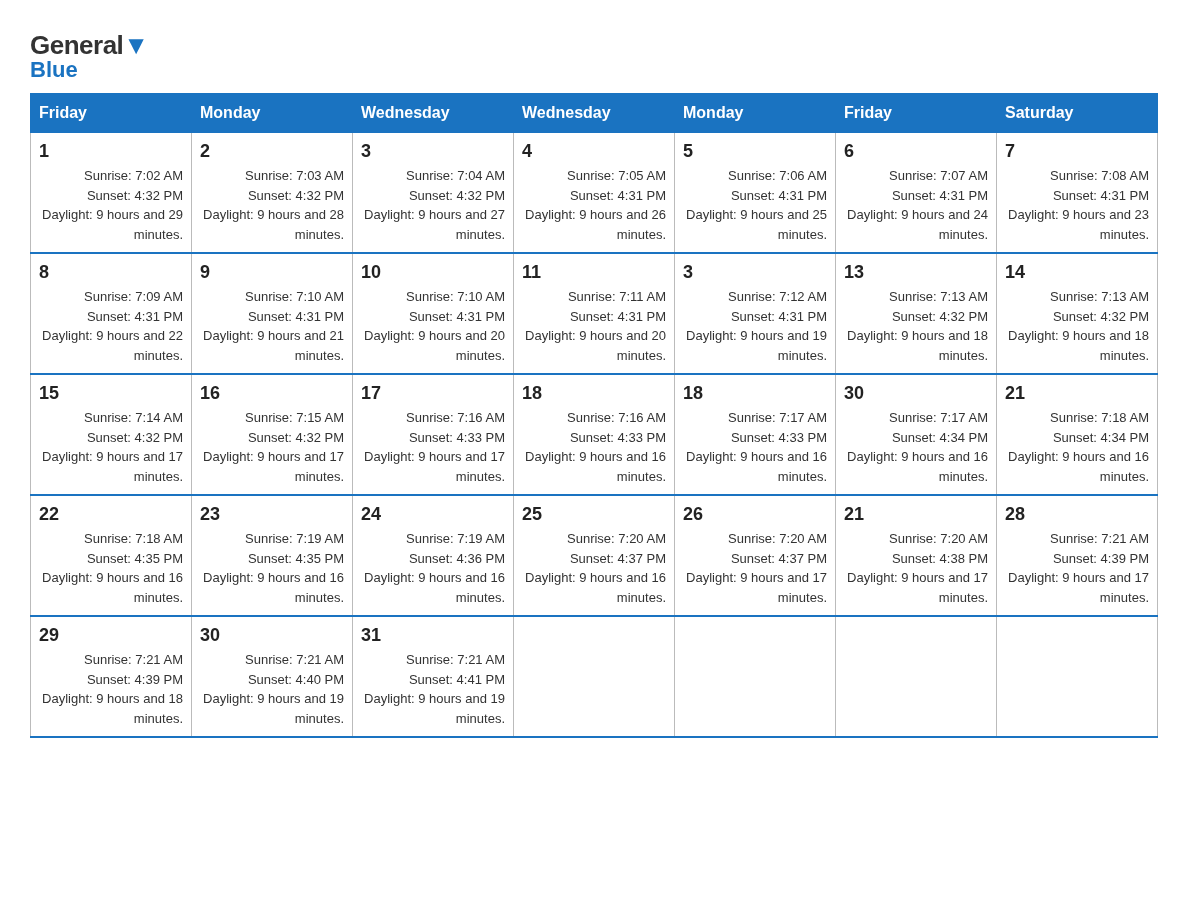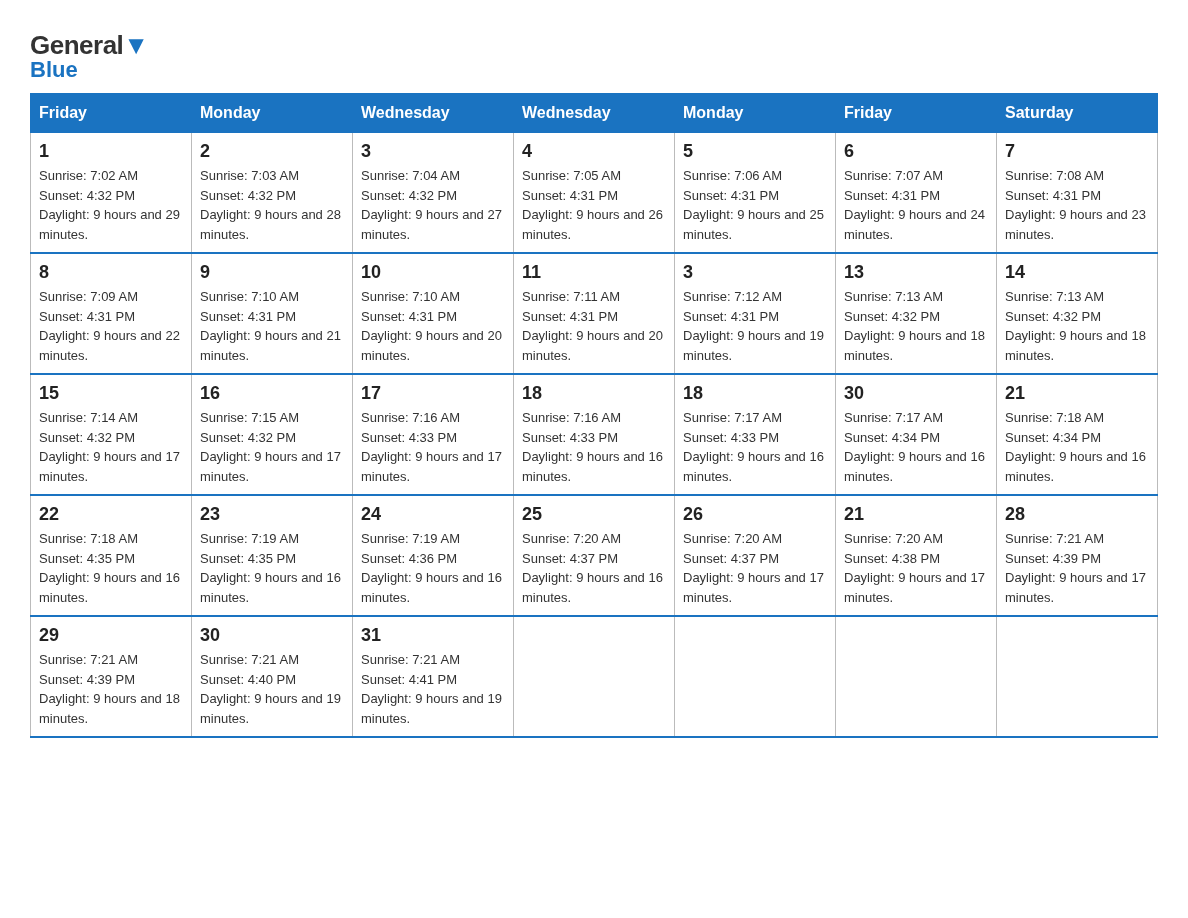--- a/index.html
+++ b/index.html
@@ -78,20 +78,21 @@
       font-size: 18px;
       font-weight: bold;
       color: #222;
       display: block;
       margin-bottom: 4px;
     }
     .calendar tbody tr td .day-info {
       font-size: 13px;
       line-height: 1.5;
       color: #333;
+      text-align: right;
     }
     .calendar tbody tr td.empty {
       background: #fff;
     }
     .calendar tbody tr {
       border-bottom: 2px solid #1a73c1;
     }
   </style>
 </head>
 <body>

